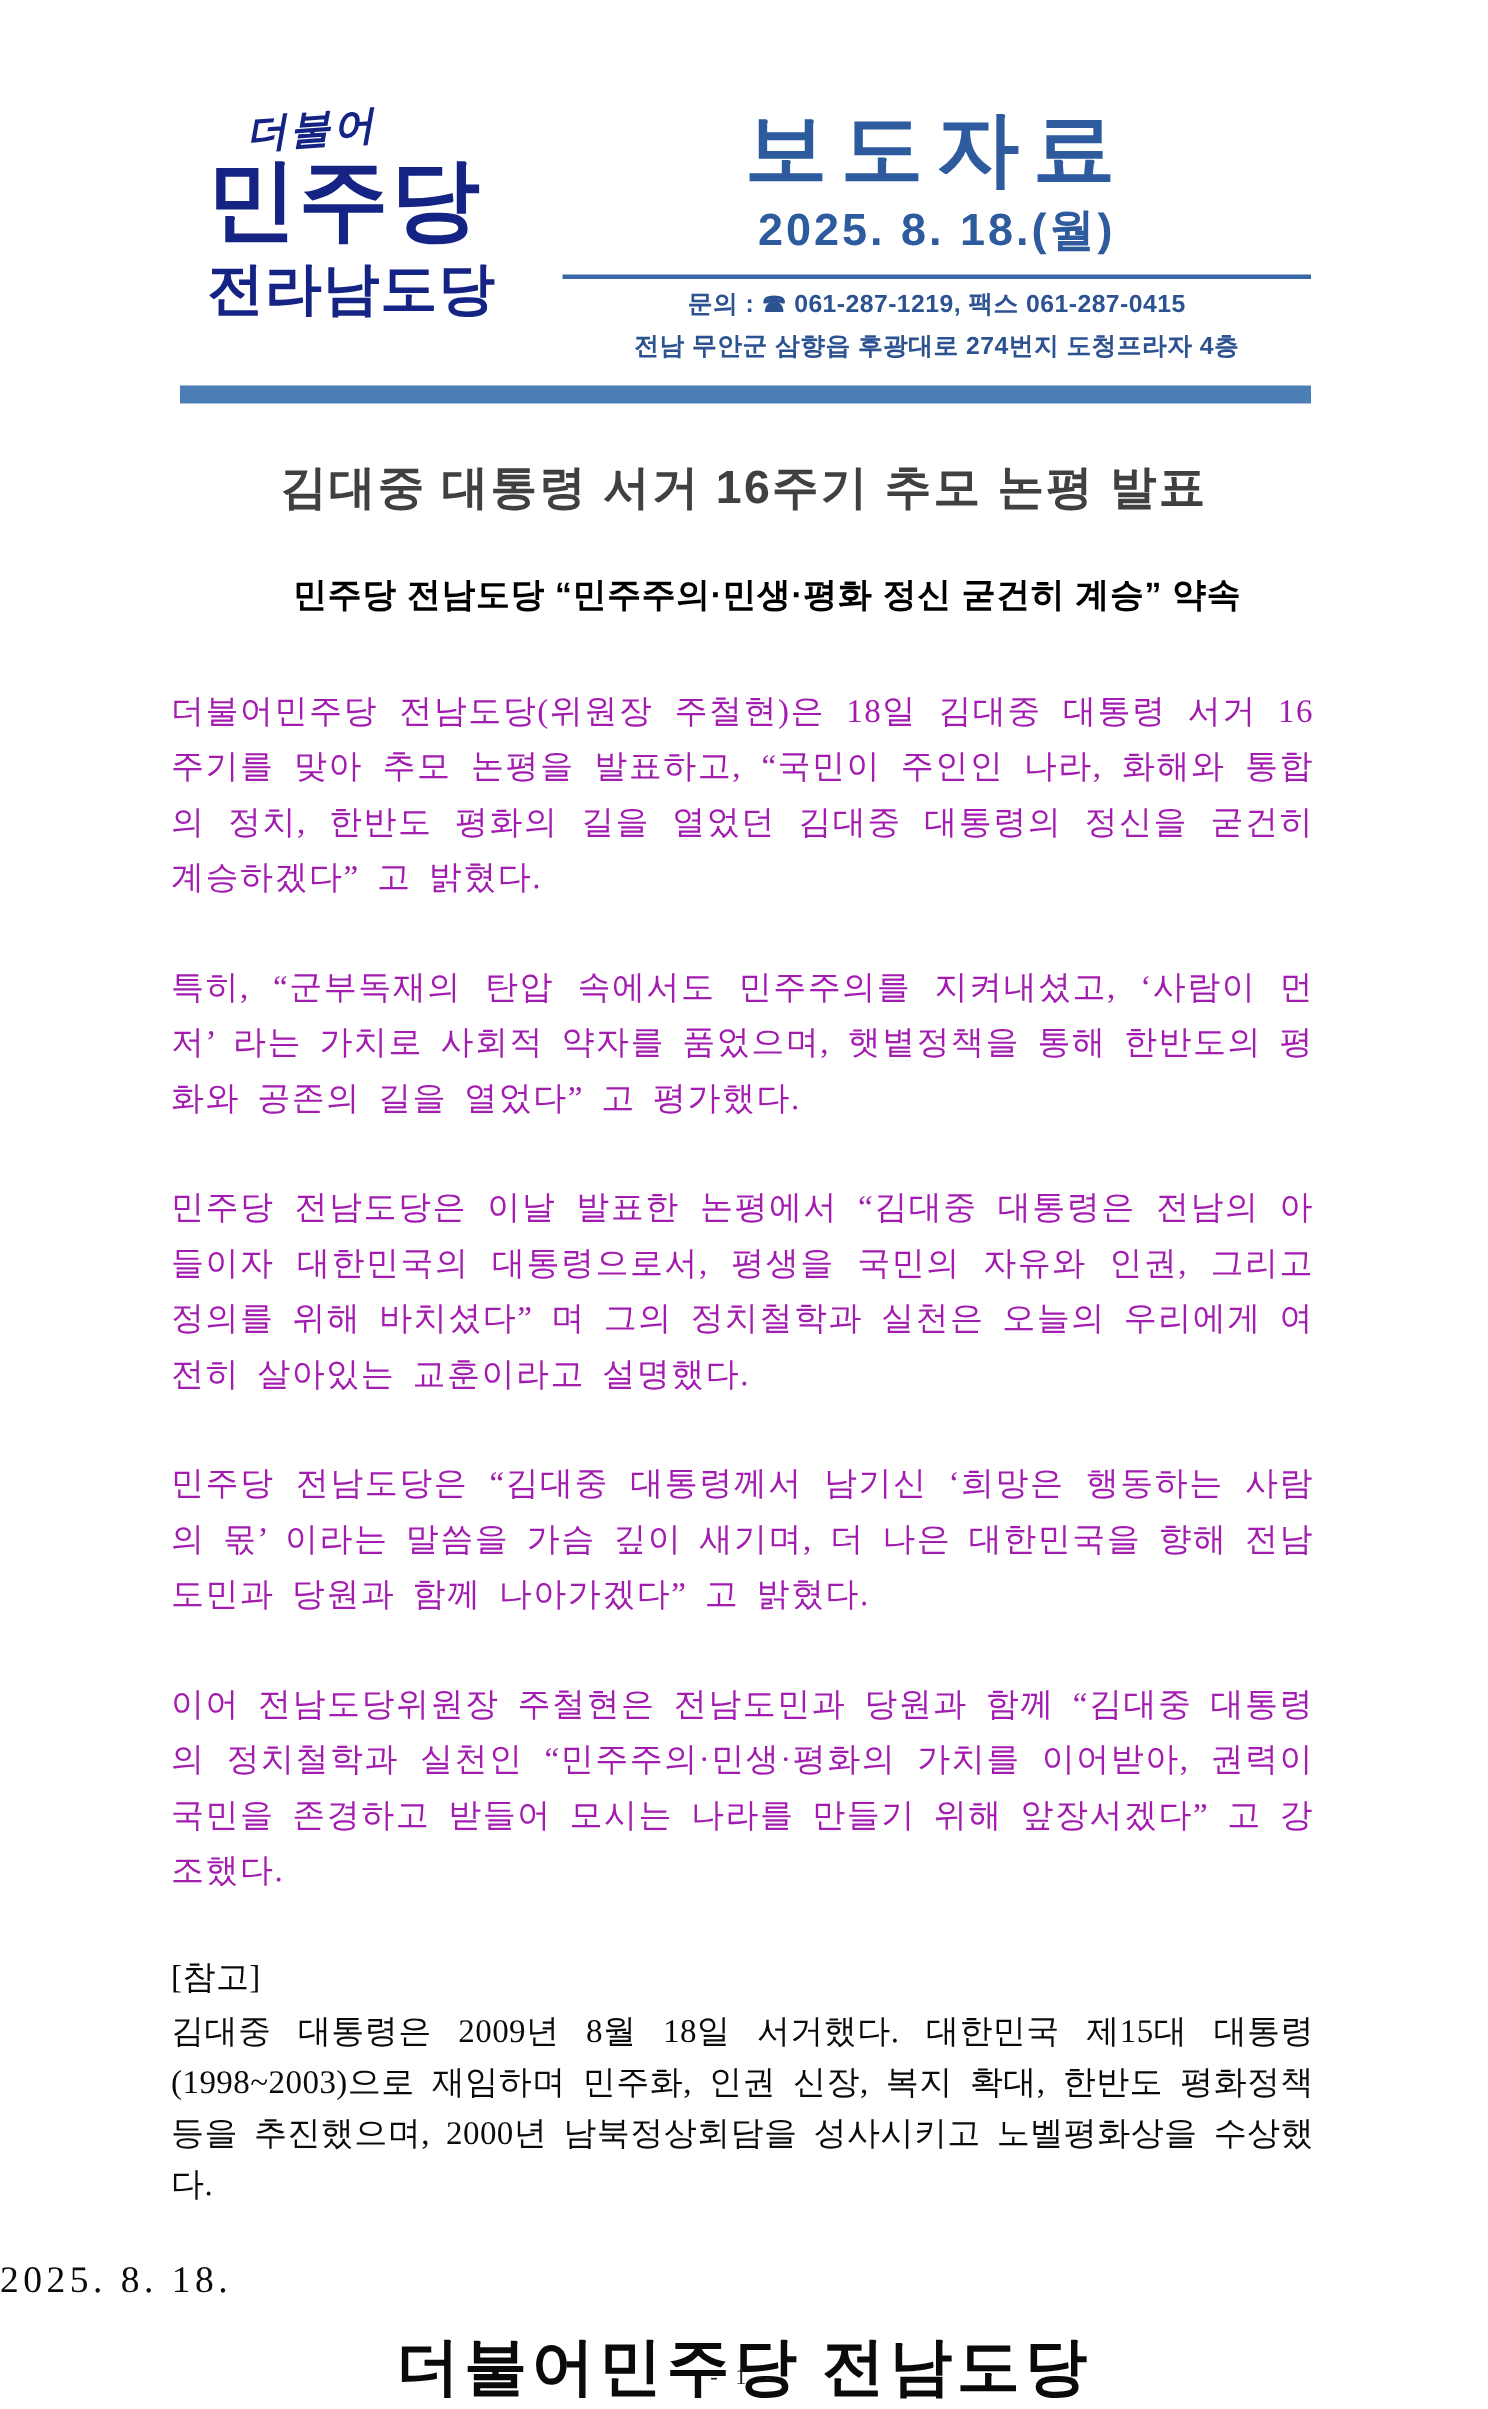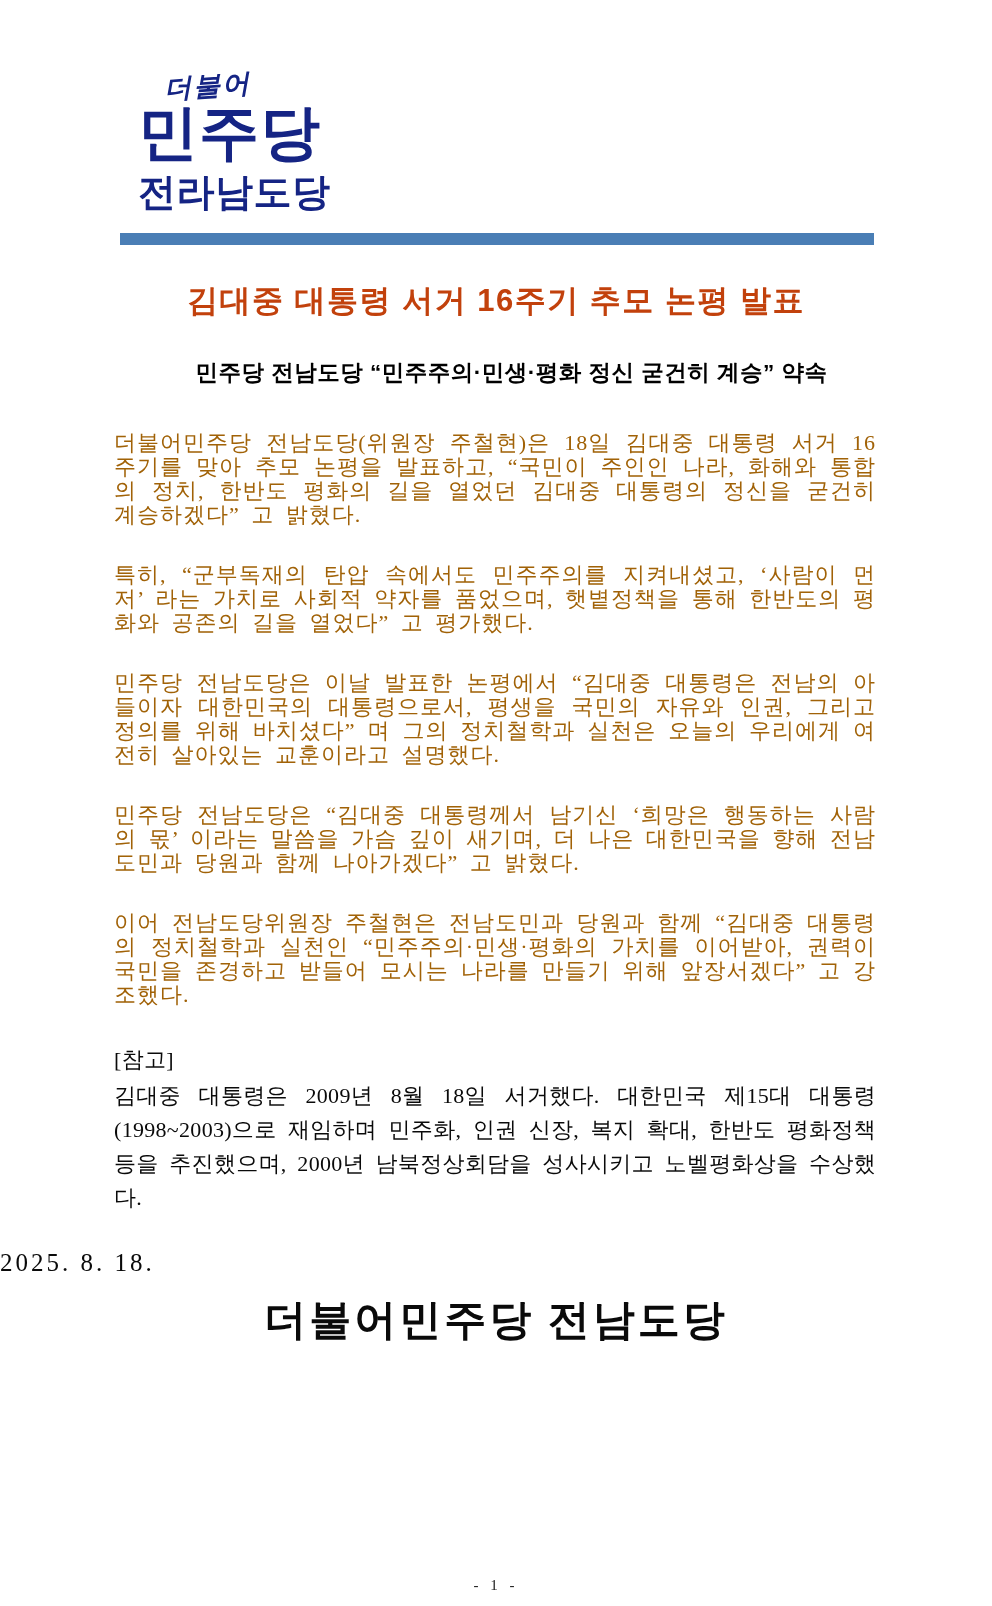--- a/index.html
+++ b/index.html
@@ -77,40 +77,40 @@
     height: 12px;
     background: var(--bar-blue);
     margin: 15px 118px 0 120px;
   }
   
   .title {
     margin-top: 35px;
     text-align: center;
     font-size: 31px;
     font-weight: 800;
-    color: #c2410c;
+    color: #404040;
     letter-spacing: 1.5px;
   }
   .subtitle {
     margin-top: 32px;
     text-align: center;
     font-size: 22.5px;
     font-weight: 800;
     line-height: 37px;
     color: #000000;
     letter-spacing: 0.5px;
     margin-left: 31px;
   }
   
   .body-text {
     margin: 40px 116px 0 114px;
     font-family: "Liberation Serif", serif;
     font-size: 22px;
-    line-height: 24px;
-    color: #a16207;
+    line-height: 37px;
+    color: #a21caf;
     text-align: justify;
     letter-spacing: 1px;
     word-spacing: 5px;
   }
   .body-text p { margin-bottom: 36px; }
   
   .reference {
     margin: 0 116px 0 114px;
     font-family: "Liberation Serif", serif;
     font-size: 22px;
@@ -154,20 +154,31 @@
 
 <div class="page">
 
   <header>
     <div class="header-top">
       <div class="logo">
         <div class="logo-script">더불어</div>
         <div class="logo-main">민주당</div>
         <div class="logo-sub">전라남도당</div>
       </div>
+      <div class="header-right">
+        <div class="doc-type">보도자료</div>
+        <div class="doc-date">2025.  8.  18.(월)</div>
+        <div class="header-rule"></div>
+        <div class="contact-line">
+          <span>문의 :</span>
+          <span>☎</span>
+          <span>061-287-1219,  팩스 061-287-0415</span>
+        </div>
+        <div class="contact-line">전남 무안군 삼향읍 후광대로 274번지 도청프라자 4층</div>
+      </div>
     </div>
     <div class="header-bar"></div>
   </header>
 
   <main>
     <h1 class="title">김대중 대통령 서거 16주기 추모 논평 발표</h1>
 
     <div class="subtitle">
       <div>민주당 전남도당 “민주주의·민생·평화 정신 굳건히 계승” 약속</div>
     </div>

